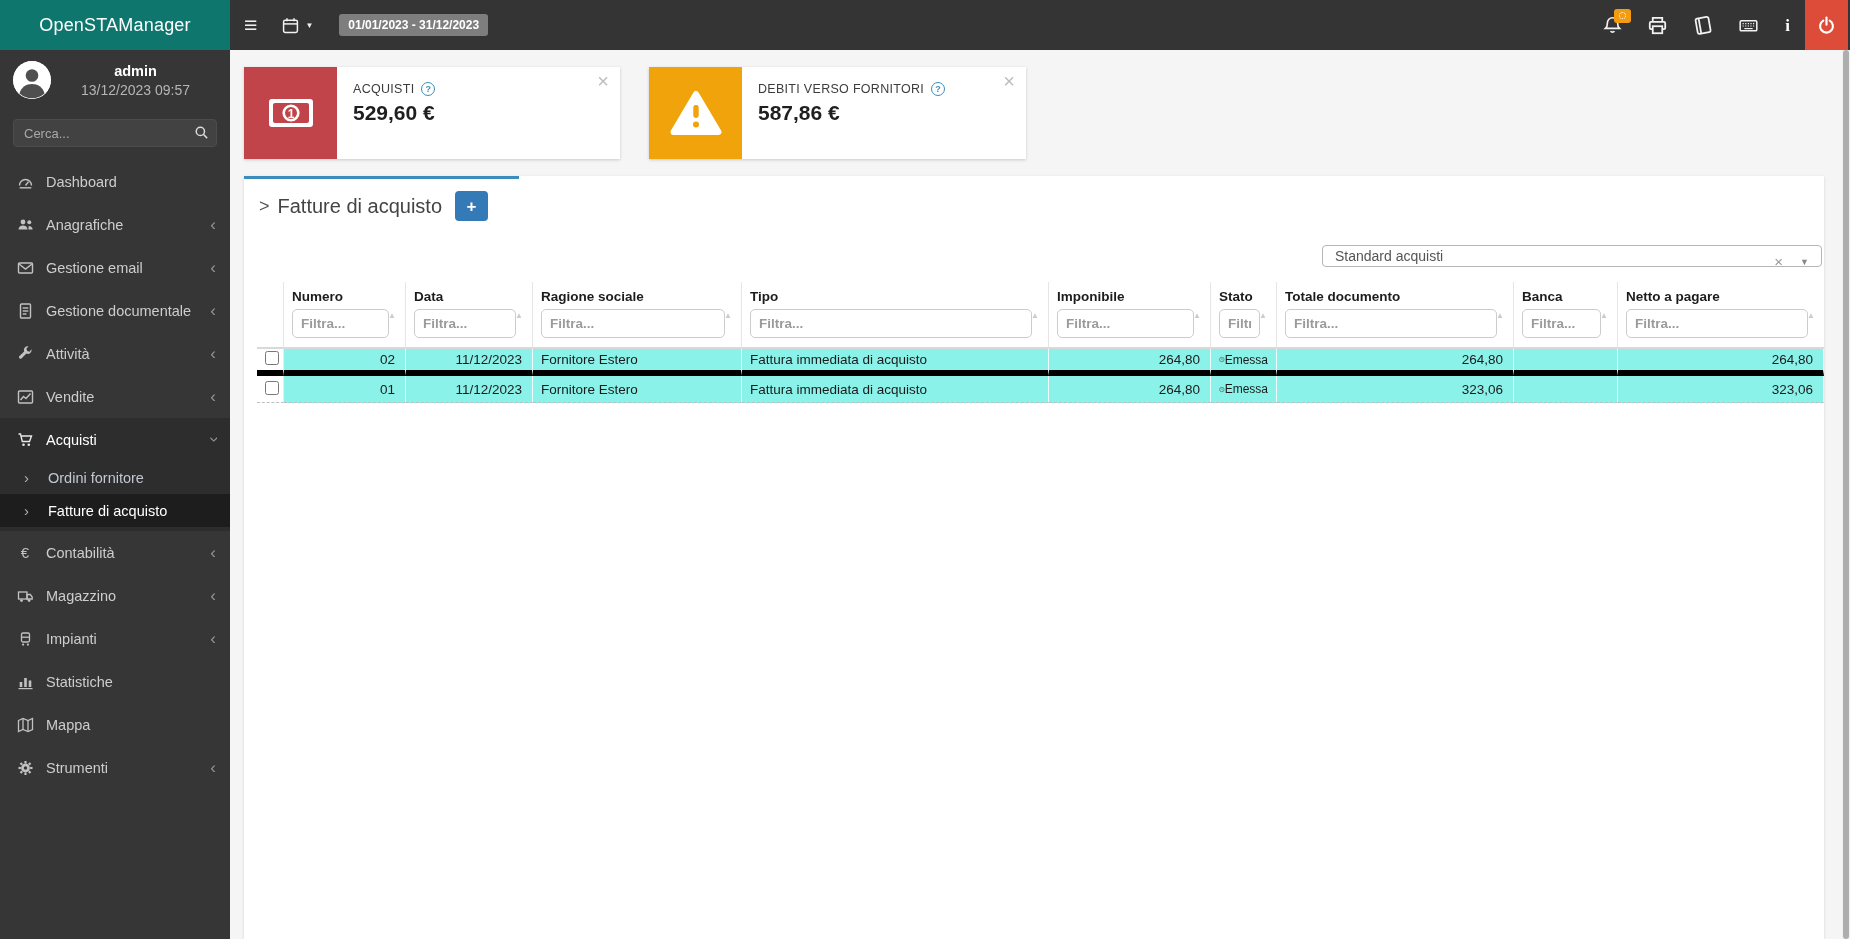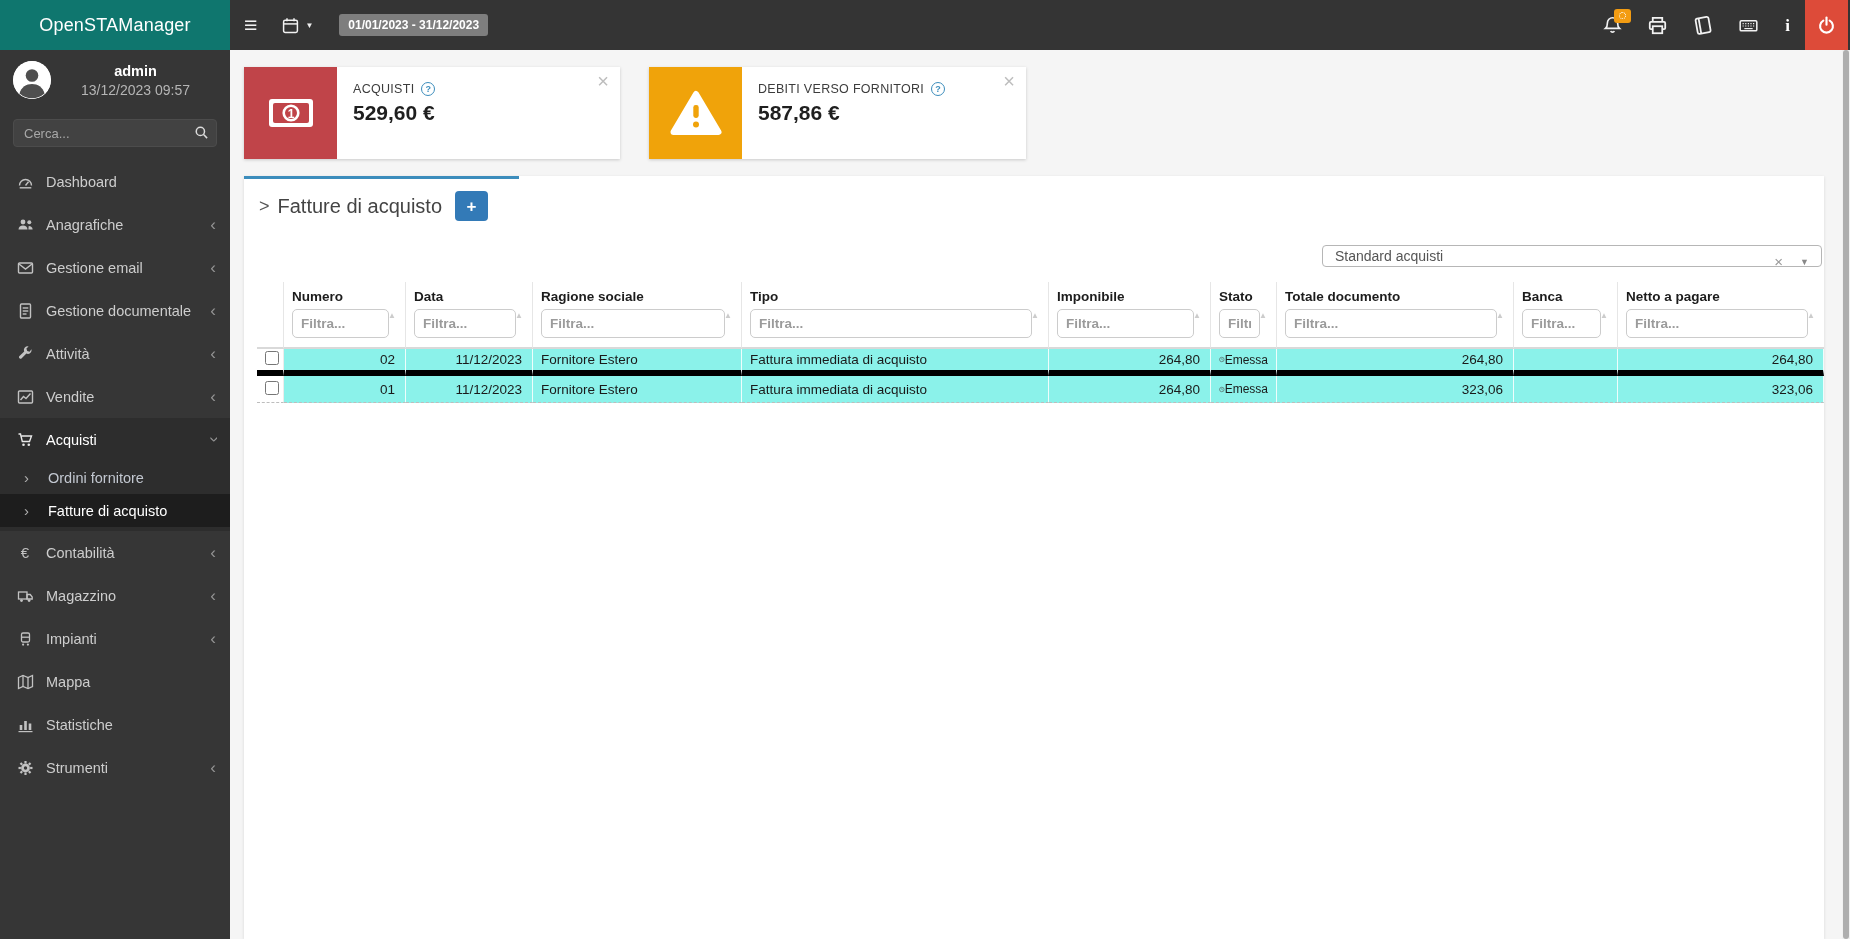--- a/index.html
+++ b/index.html
@@ -240,39 +240,39 @@
           <circle cx="5.6" cy="13.6" r="1.1" fill="#c2c2c2" stroke="none"></circle>
             <circle cx="10.4" cy="13.6" r="1.1" fill="#c2c2c2" stroke="none"></circle>
         </svg>
       </span>
       <span>Impianti</span>
       <span class="chev">‹</span>
     </div>
 
     <div class="mi">
       <span class="ico">
-        <svg width="17" height="16" viewBox="0 0 16 16" fill="none" stroke="#c2c2c2" stroke-width="1.3">
-          <path d="M1 3.5l4.5-2 5 2 4.5-2v11l-4.5 2-5-2-4.5 2z"></path>
-            <line x1="5.5" y1="1.5" x2="5.5" y2="12.5"></line>
-            <line x1="10.5" y1="3.5" x2="10.5" y2="14.5"></line>
-        </svg>
-      </span>
-      <span>Mappa</span>
-    </div>
-
-    <div class="mi">
-      <span class="ico">
         <svg width="17" height="16" viewBox="0 0 16 16" fill="#c2c2c2">
           <rect x="2.2" y="8" width="2.6" height="5"></rect>
             <rect x="6.7" y="4" width="2.6" height="9"></rect>
             <rect x="11.2" y="6.5" width="2.6" height="6.5"></rect>
           <rect x="1" y="14" width="14" height="1.2"></rect>
         </svg>
       </span>
       <span>Statistiche</span>
+    </div>
+
+    <div class="mi">
+      <span class="ico">
+        <svg width="17" height="16" viewBox="0 0 16 16" fill="none" stroke="#c2c2c2" stroke-width="1.3">
+          <path d="M1 3.5l4.5-2 5 2 4.5-2v11l-4.5 2-5-2-4.5 2z"></path>
+            <line x1="5.5" y1="1.5" x2="5.5" y2="12.5"></line>
+            <line x1="10.5" y1="3.5" x2="10.5" y2="14.5"></line>
+        </svg>
+      </span>
+      <span>Mappa</span>
     </div>
 
     <div class="mi">
       <span class="ico">
         <svg width="17" height="16" viewBox="0 0 16 16">
           <g stroke="#c2c2c2" stroke-width="2.2">
             <line x1="8" y1="1" x2="8" y2="3.4"></line>
               <line x1="8" y1="12.6" x2="8" y2="15"></line>
             <line x1="1" y1="8" x2="3.4" y2="8"></line>
               <line x1="12.6" y1="8" x2="15" y2="8"></line>

